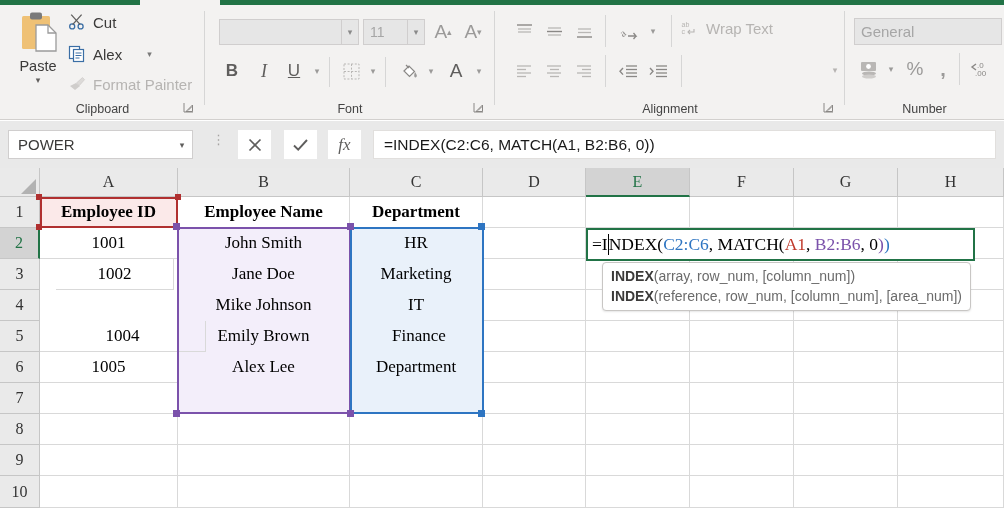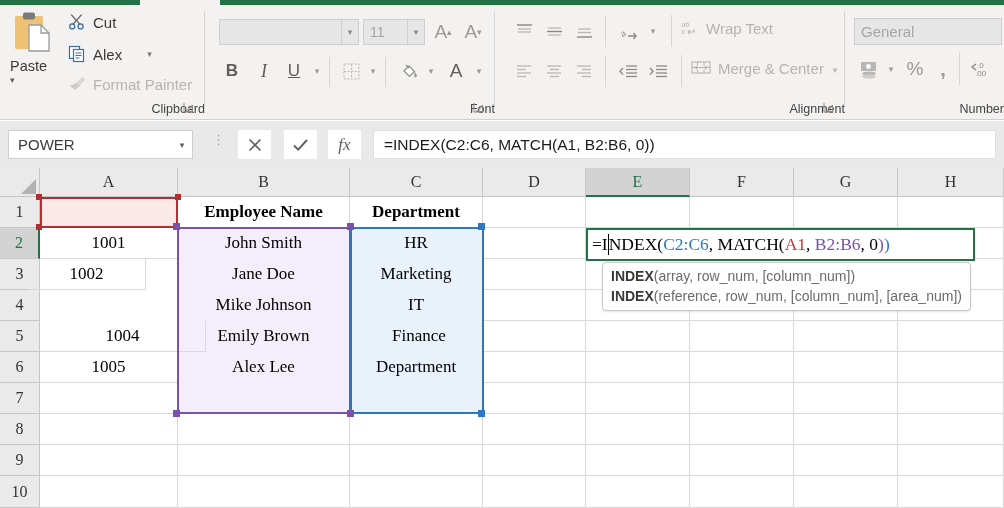--- a/index.html
+++ b/index.html
@@ -29,32 +29,32 @@
     border-bottom: 1px solid #d2d0ce;
   }
   .group {
     position: absolute; top: 0; height: 115px;
   }
   .group-sep {
     position: absolute; top: 6px; width: 1px; height: 94px; background: #d6d6d6;
   }
   .group-label {
     position: absolute; bottom: 4px; left: 0; width: 100%;
-    text-align: right; font-size: 12.5px; color: #444; white-space: nowrap;
+    text-align: center; font-size: 12.5px; color: #444; white-space: nowrap;
   }
   .dlg-launcher {
     position: absolute; bottom: 5px; width: 13px; height: 13px;
     color: #8a8886; font-size: 11px; line-height: 13px; text-align: center;
   }
   .dlg-launcher svg { display:block; }
 
   
   .paste-btn {
     position: absolute; left: 10px; top: 4px; width: 56px; height: 92px;
-    display: flex; flex-direction: column; justify-content: flex-start;
+    display: flex; flex-direction: column; align-items: center; justify-content: flex-start;
   }
   .clip-icon { width: 42px; height: 46px; margin-top: 2px; }
   .paste-label { font-size: 14.5px; color: #3b3a39; margin-top: 1px; }
   .paste-caret { font-size: 9px; color: #605e5c; line-height: 10px; margin-top: 1px; }
 
   .cmd {
     position: absolute; display: flex; align-items: center; gap: 7px;
     font-size: 15px; color: #3b3a39; white-space: nowrap;
   }
   .cmd.disabled { color: #b6b4b2; }
@@ -379,34 +379,20 @@
       <div class="ficon" style="left:148px; top:52px; width:30px; height:28px;">
         <svg width="21" height="17" viewBox="0 0 21 17">
           <line x1="8" y1="3" x2="19" y2="3" stroke="#8a8886" stroke-width="1.3"></line>
             <line x1="8" y1="6.5" x2="19" y2="6.5" stroke="#8a8886" stroke-width="1.3"></line>
           <line x1="8" y1="10" x2="19" y2="10" stroke="#8a8886" stroke-width="1.3"></line>
             <line x1="8" y1="13.5" x2="19" y2="13.5" stroke="#8a8886" stroke-width="1.3"></line>
           <path d="M2 5 l3 3.3 -3 3.3" fill="none" stroke="#8a8886" stroke-width="1.4"></path>
         </svg>
       </div>
       <div class="group-sep" style="left:186px; top:50px; height:32px;"></div>
-      <div class="cmd disabled" style="left:196px; top:54px;">
-        <span class="gly">
-          <svg width="20" height="18" viewBox="0 0 20 18">
-            <rect x="1" y="3" width="18" height="11" fill="none" stroke="#b6b4b2" stroke-width="1.1"></rect>
-            <line x1="1" y1="8.5" x2="19" y2="8.5" stroke="#b6b4b2" stroke-width="1"></line>
-            <line x1="6.5" y1="3" x2="6.5" y2="6.5" stroke="#b6b4b2" stroke-width="1"></line>
-            <line x1="13" y1="3" x2="13" y2="6.5" stroke="#b6b4b2" stroke-width="1"></line>
-            <line x1="6.5" y1="10.5" x2="6.5" y2="14" stroke="#b6b4b2" stroke-width="1"></line>
-            <line x1="13" y1="10.5" x2="13" y2="14" stroke="#b6b4b2" stroke-width="1"></line>
-            <path d="M4 8.5 h12 M6 6.8 l-2 1.7 2 1.7 M14 6.8 l2 1.7 -2 1.7" fill="none" stroke="#b6b4b2" stroke-width="1.1"></path>
-          </svg>
-        </span>
-        <span>Merge &amp; Center</span>
-      </div>
       <div class="ficon" style="left:333px; top:54px; width:14px; height:22px; font-size:9px; color:#b6b4b2;">▾</div>
 
       <div class="group-label">Alignment</div>
       <div class="dlg-launcher" style="right:9px;">
         <svg width="11" height="11" viewBox="0 0 11 11">
             <path d="M1 1 v9 h9" fill="none" stroke="#8a8886" stroke-width="1"></path>
             <path d="M9.5 3 v6.5 h-6.5 z" fill="none" stroke="#8a8886" stroke-width="1"></path>
             <path d="M5 8.5 l4-4" stroke="#8a8886" stroke-width="1"></path>
           </svg>
       </div>
@@ -563,28 +549,29 @@
     <div class="cell" style="left:483px; top:308px; width:103px; height:32px;"></div>
     <div class="cell" style="left:586px; top:308px; width:104px; height:32px;"></div>
     <div class="cell" style="left:690px; top:308px; width:104px; height:32px;"></div>
     <div class="cell" style="left:794px; top:308px; width:104px; height:32px;"></div>
     <div class="cell" style="left:898px; top:308px; width:106px; height:32px;"></div>
 
     <div class="hl" style="left:41px; top:30px; width:136px; height:29px; background:#fbe9e9;"></div>
     <div class="hl" style="left:179px; top:61px; width:170px; height:184px; background:#f3eefa;"></div>
     <div class="hl" style="left:351px; top:61px; width:131px; height:184px; background:#e9f1fa;"></div>
 
+    <div class="cell hdr" style="left:40px;  top:29px;  width:138px; height:31px; border-color:transparent;">Employee ID</div>
     <div class="cell hdr" style="left:178px; top:29px;  width:172px; height:31px; border-color:transparent;">Employee Name</div>
     <div class="cell hdr" style="left:350px; top:29px;  width:133px; height:31px; border-color:transparent;">Department</div>
 
     <div class="cell ctr" style="left:40px;  top:60px;  width:138px; height:31px;">1001</div>
     <div class="cell ctr" style="left:178px; top:60px;  width:172px; height:31px; border-color:transparent;">John Smith</div>
     <div class="cell ctr" style="left:350px; top:60px;  width:133px; height:31px; border-color:transparent;">HR</div>
 
-    <div class="cell ctr" style="left:28px;  top:91px;  width:118px; height:31px;">1002</div>
+    <div class="cell ctr" style="left:56px;  top:91px;  width:118px; height:31px;">1002</div>
     <div class="cell ctr" style="left:178px; top:91px;  width:172px; height:31px; border-color:transparent;">Jane Doe</div>
     <div class="cell ctr" style="left:350px; top:91px;  width:133px; height:31px; border-color:transparent;">Marketing</div>
 
     <div class="cell ctr" style="left:178px; top:122px; width:172px; height:31px; border-color:transparent;">Mike Johnson</div>
     <div class="cell ctr" style="left:350px; top:122px; width:133px; height:31px; border-color:transparent;">IT</div>
 
     <div class="cell ctr" style="left:40px;  top:153px; width:166px; height:31px;">1004</div>
     <div class="cell ctr" style="left:178px; top:153px; width:172px; height:31px; border-color:transparent;">Emily Brown</div>
     <div class="cell ctr" style="left:353px; top:153px; width:133px; height:31px; border-color:transparent;">Finance</div>
 

